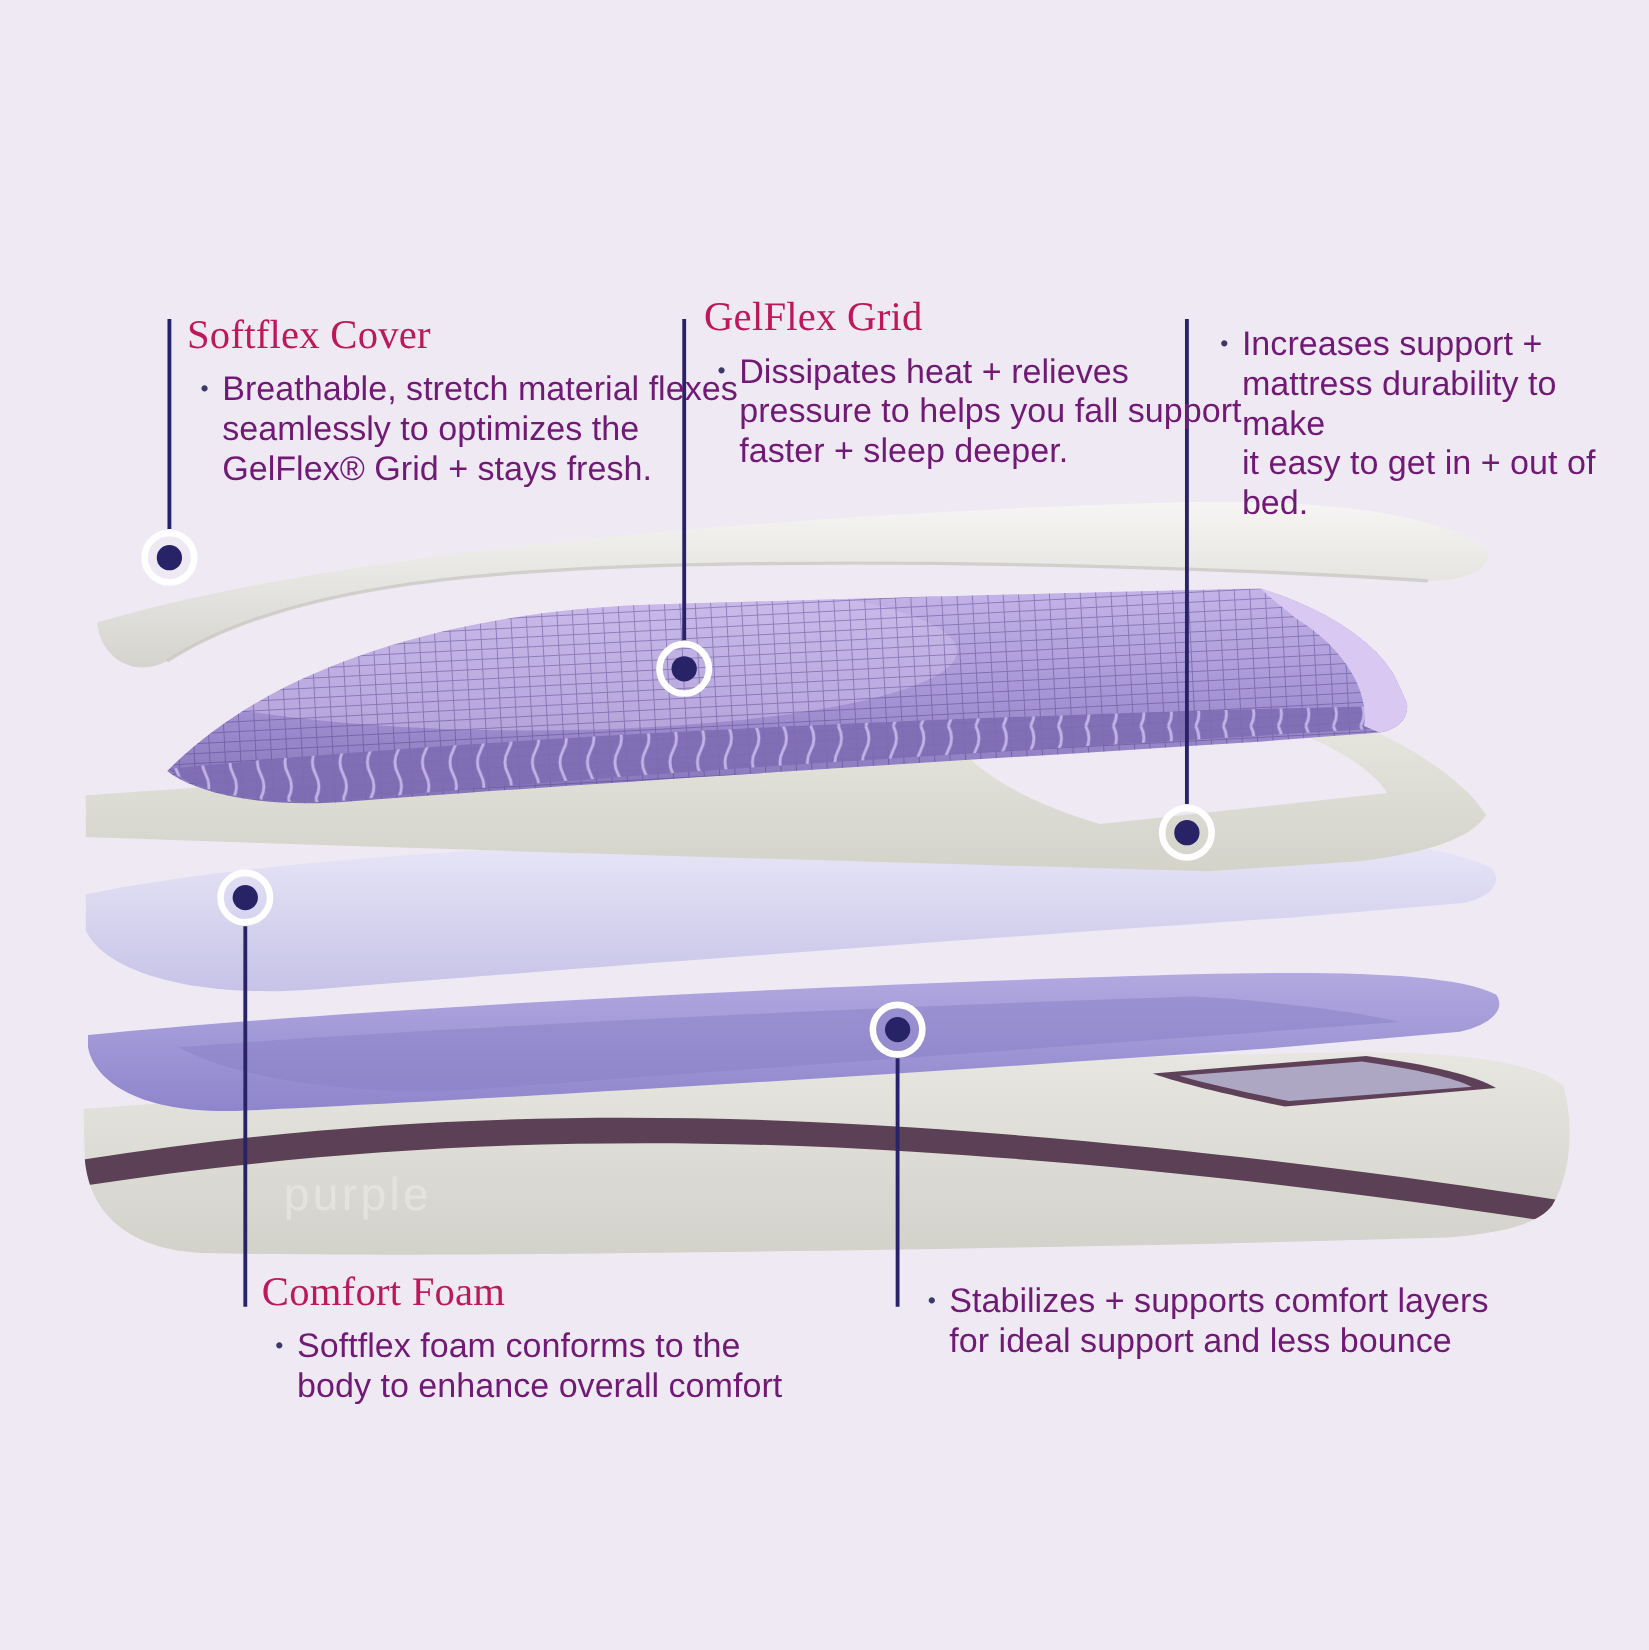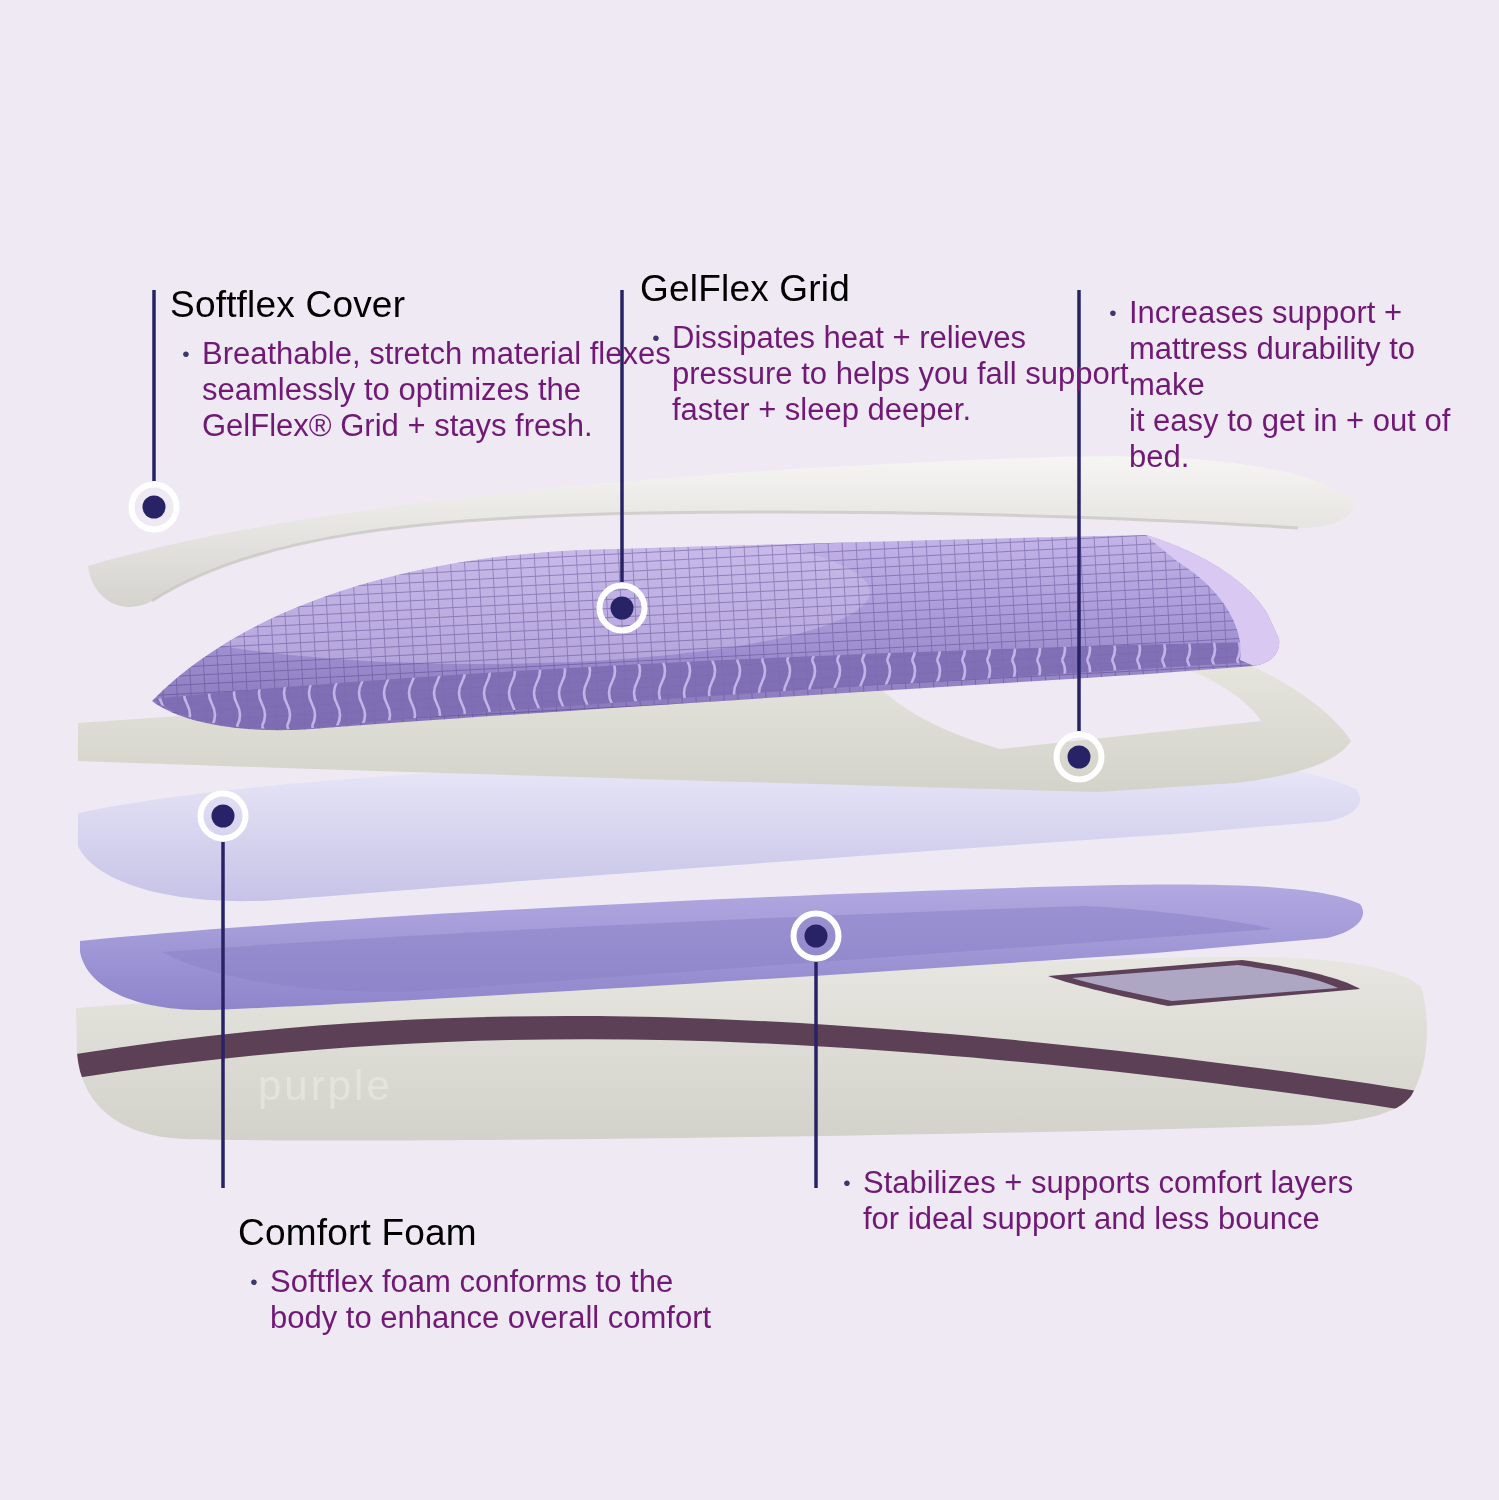--- a/index.html
+++ b/index.html
@@ -2,26 +2,26 @@
 <html><head>
 <meta charset="utf-8">
 <style>
   html,body{margin:0;padding:0;}
   body{background:#EFE9F4;font-family:"Liberation Sans",sans-serif;}
   .stage{position:relative;width:1499px;height:1500px;background:#EFE9F4;overflow:hidden;}
   .stage svg{position:absolute;left:0;top:0;}
   .callout{position:absolute;color:#322E5D;}
   .callout h2{
     margin:0;
-    font-family:Liberation Sans, sans-serif;
+    font-family:Liberation Serif, serif;
     font-weight:500;
     font-size:37px;
     line-height:1.12;
     letter-spacing:.2px;
-    color:#000000;
+    color:#be185d;
     white-space:nowrap;
   }
   .bullets{margin-top:11px;}
   .bullet{display:flex;align-items:flex-start;}
   .bullet .marker{
     flex:none;width:32px;text-align:center;
     font-size:21px;line-height:36px;color:#3C3869;
   }
   .bullet .text{
     font-size:31px;line-height:36px;color:#701a75;
@@ -170,21 +170,21 @@
     <div class="bullets">
       <div class="bullet">
         <span class="marker">•</span>
         <span class="text">Increases support +
 mattress durability to make
 it easy to get in + out of bed.</span>
       </div>
     </div>
   </div>
 
-  <div class="callout" style="left:238px;top:1212px;">
+  <div class="callout" style="left:238px;top:1154px;">
     <h2>Comfort Foam</h2>
     <div class="bullets">
       <div class="bullet">
         <span class="marker">•</span>
         <span class="text">Softflex foam conforms to the
 body to enhance overall comfort</span>
       </div>
     </div>
   </div>
 

